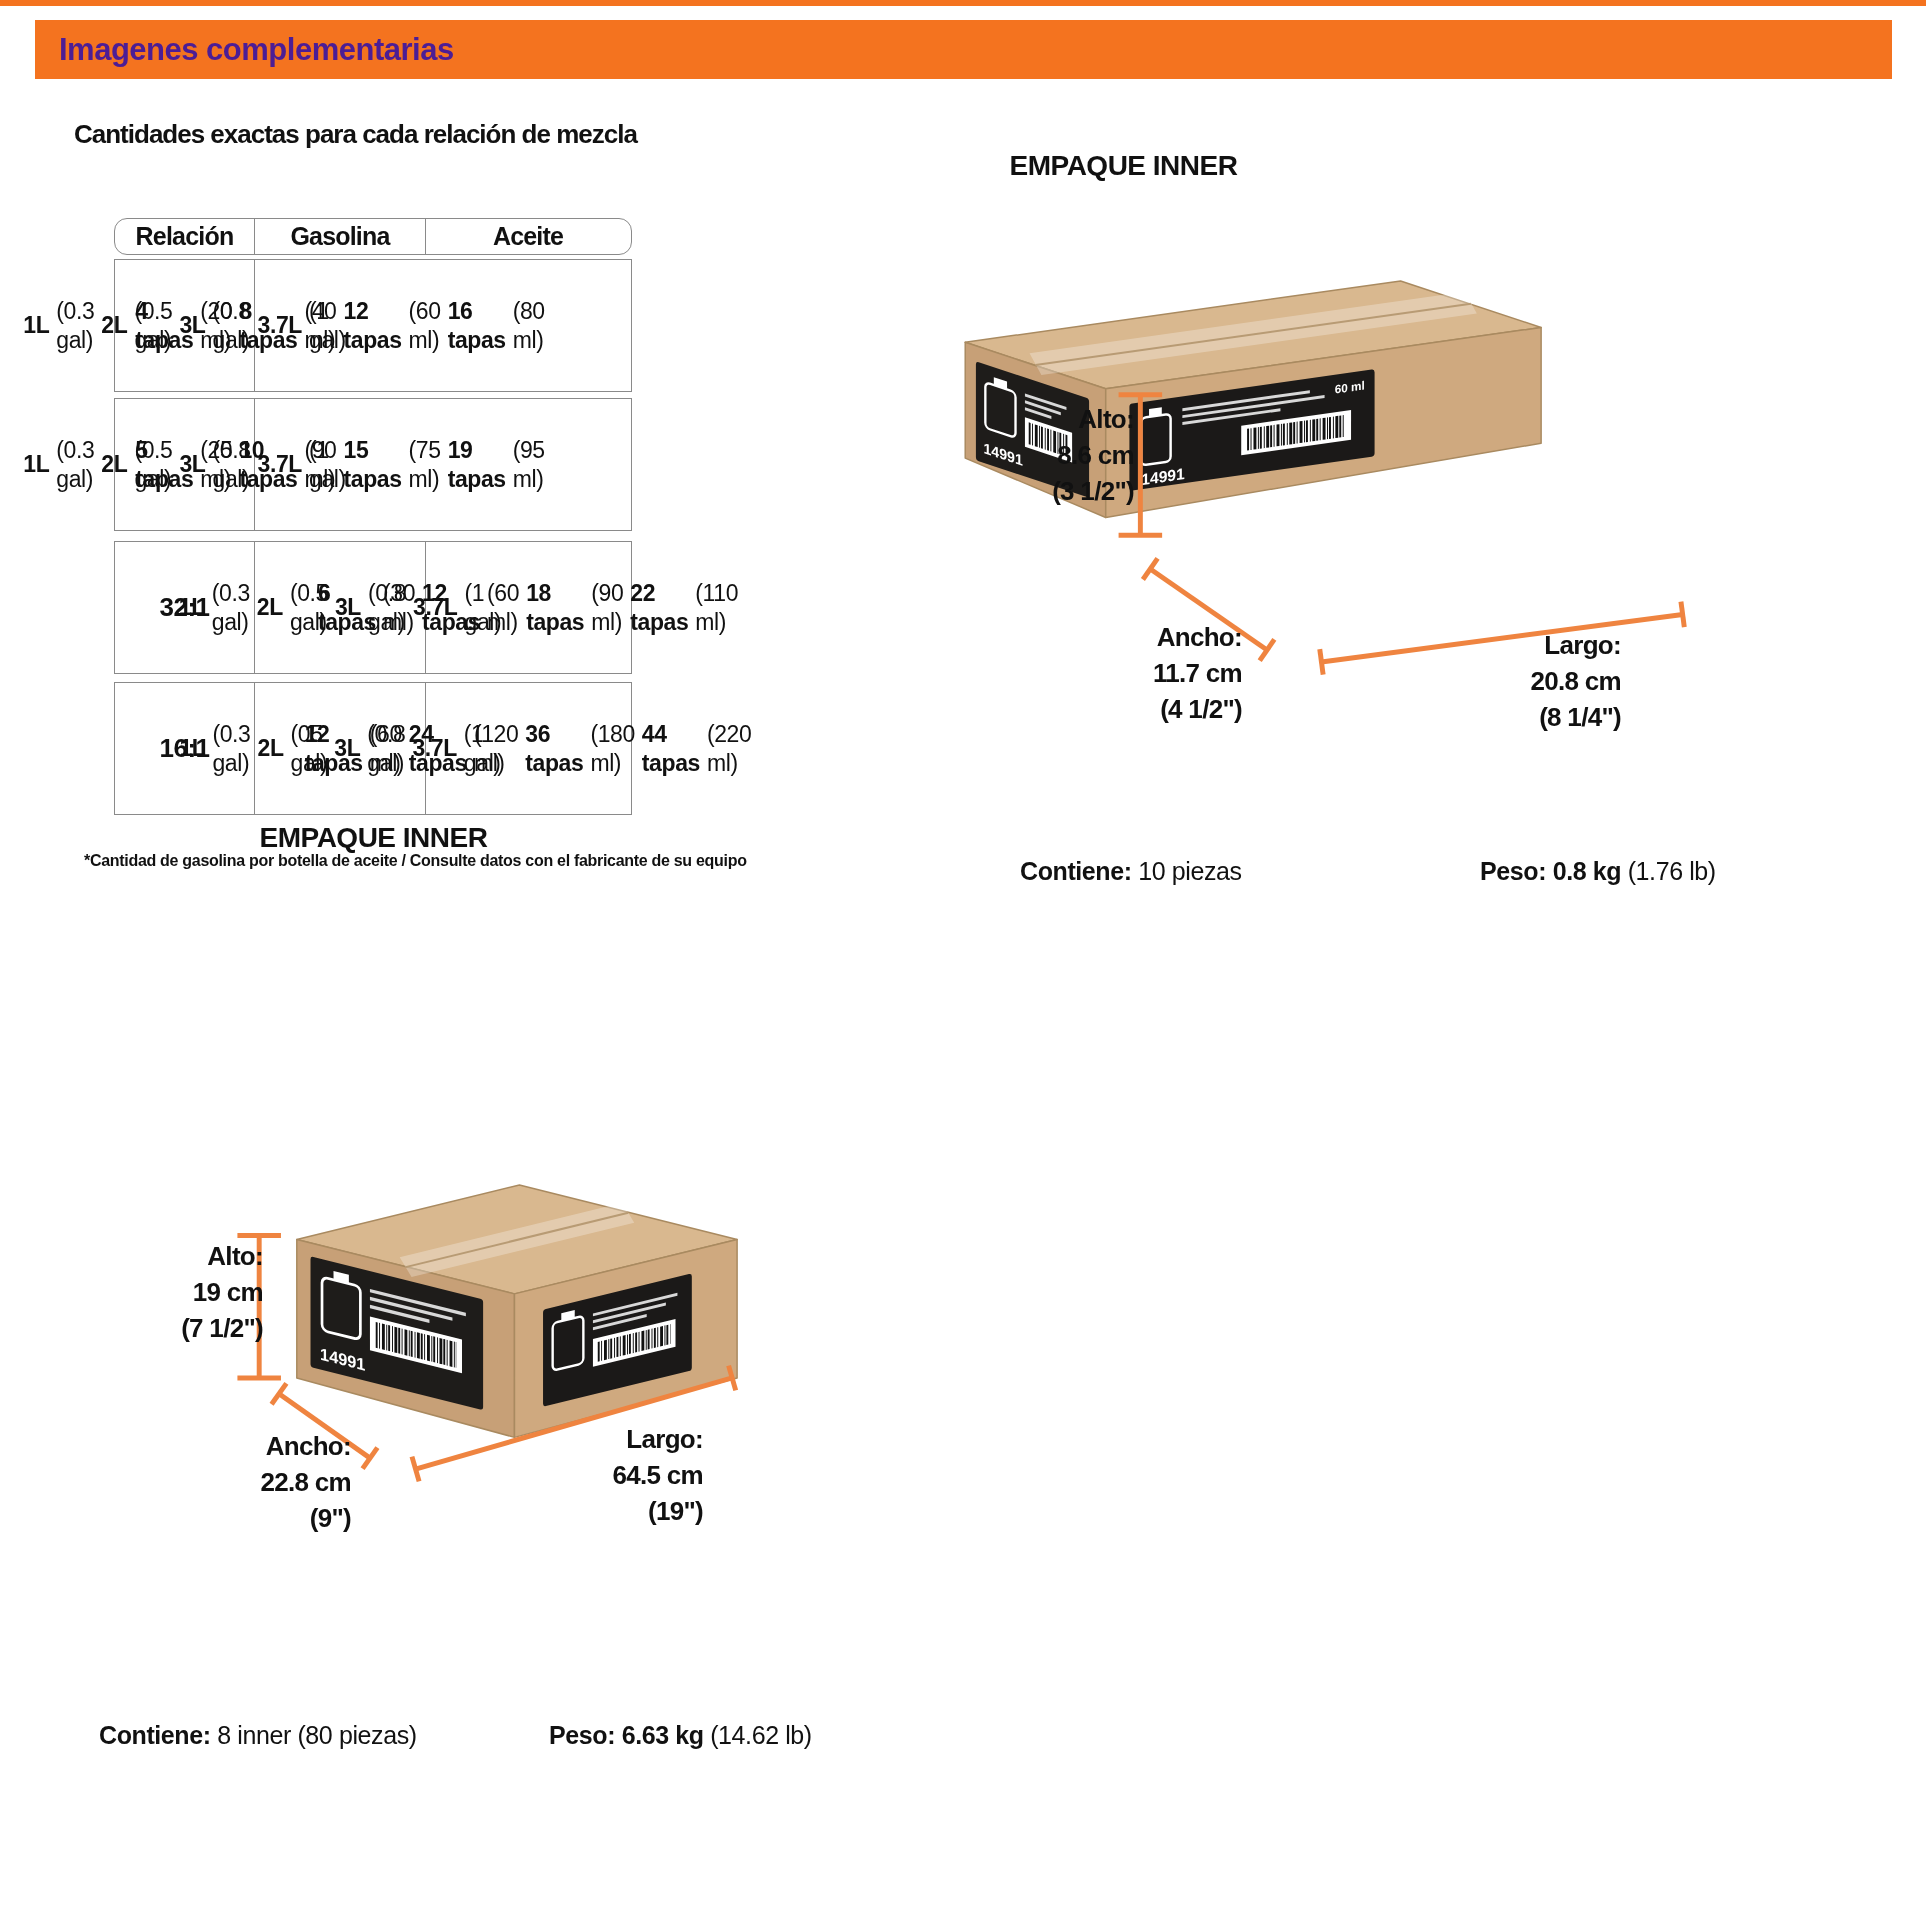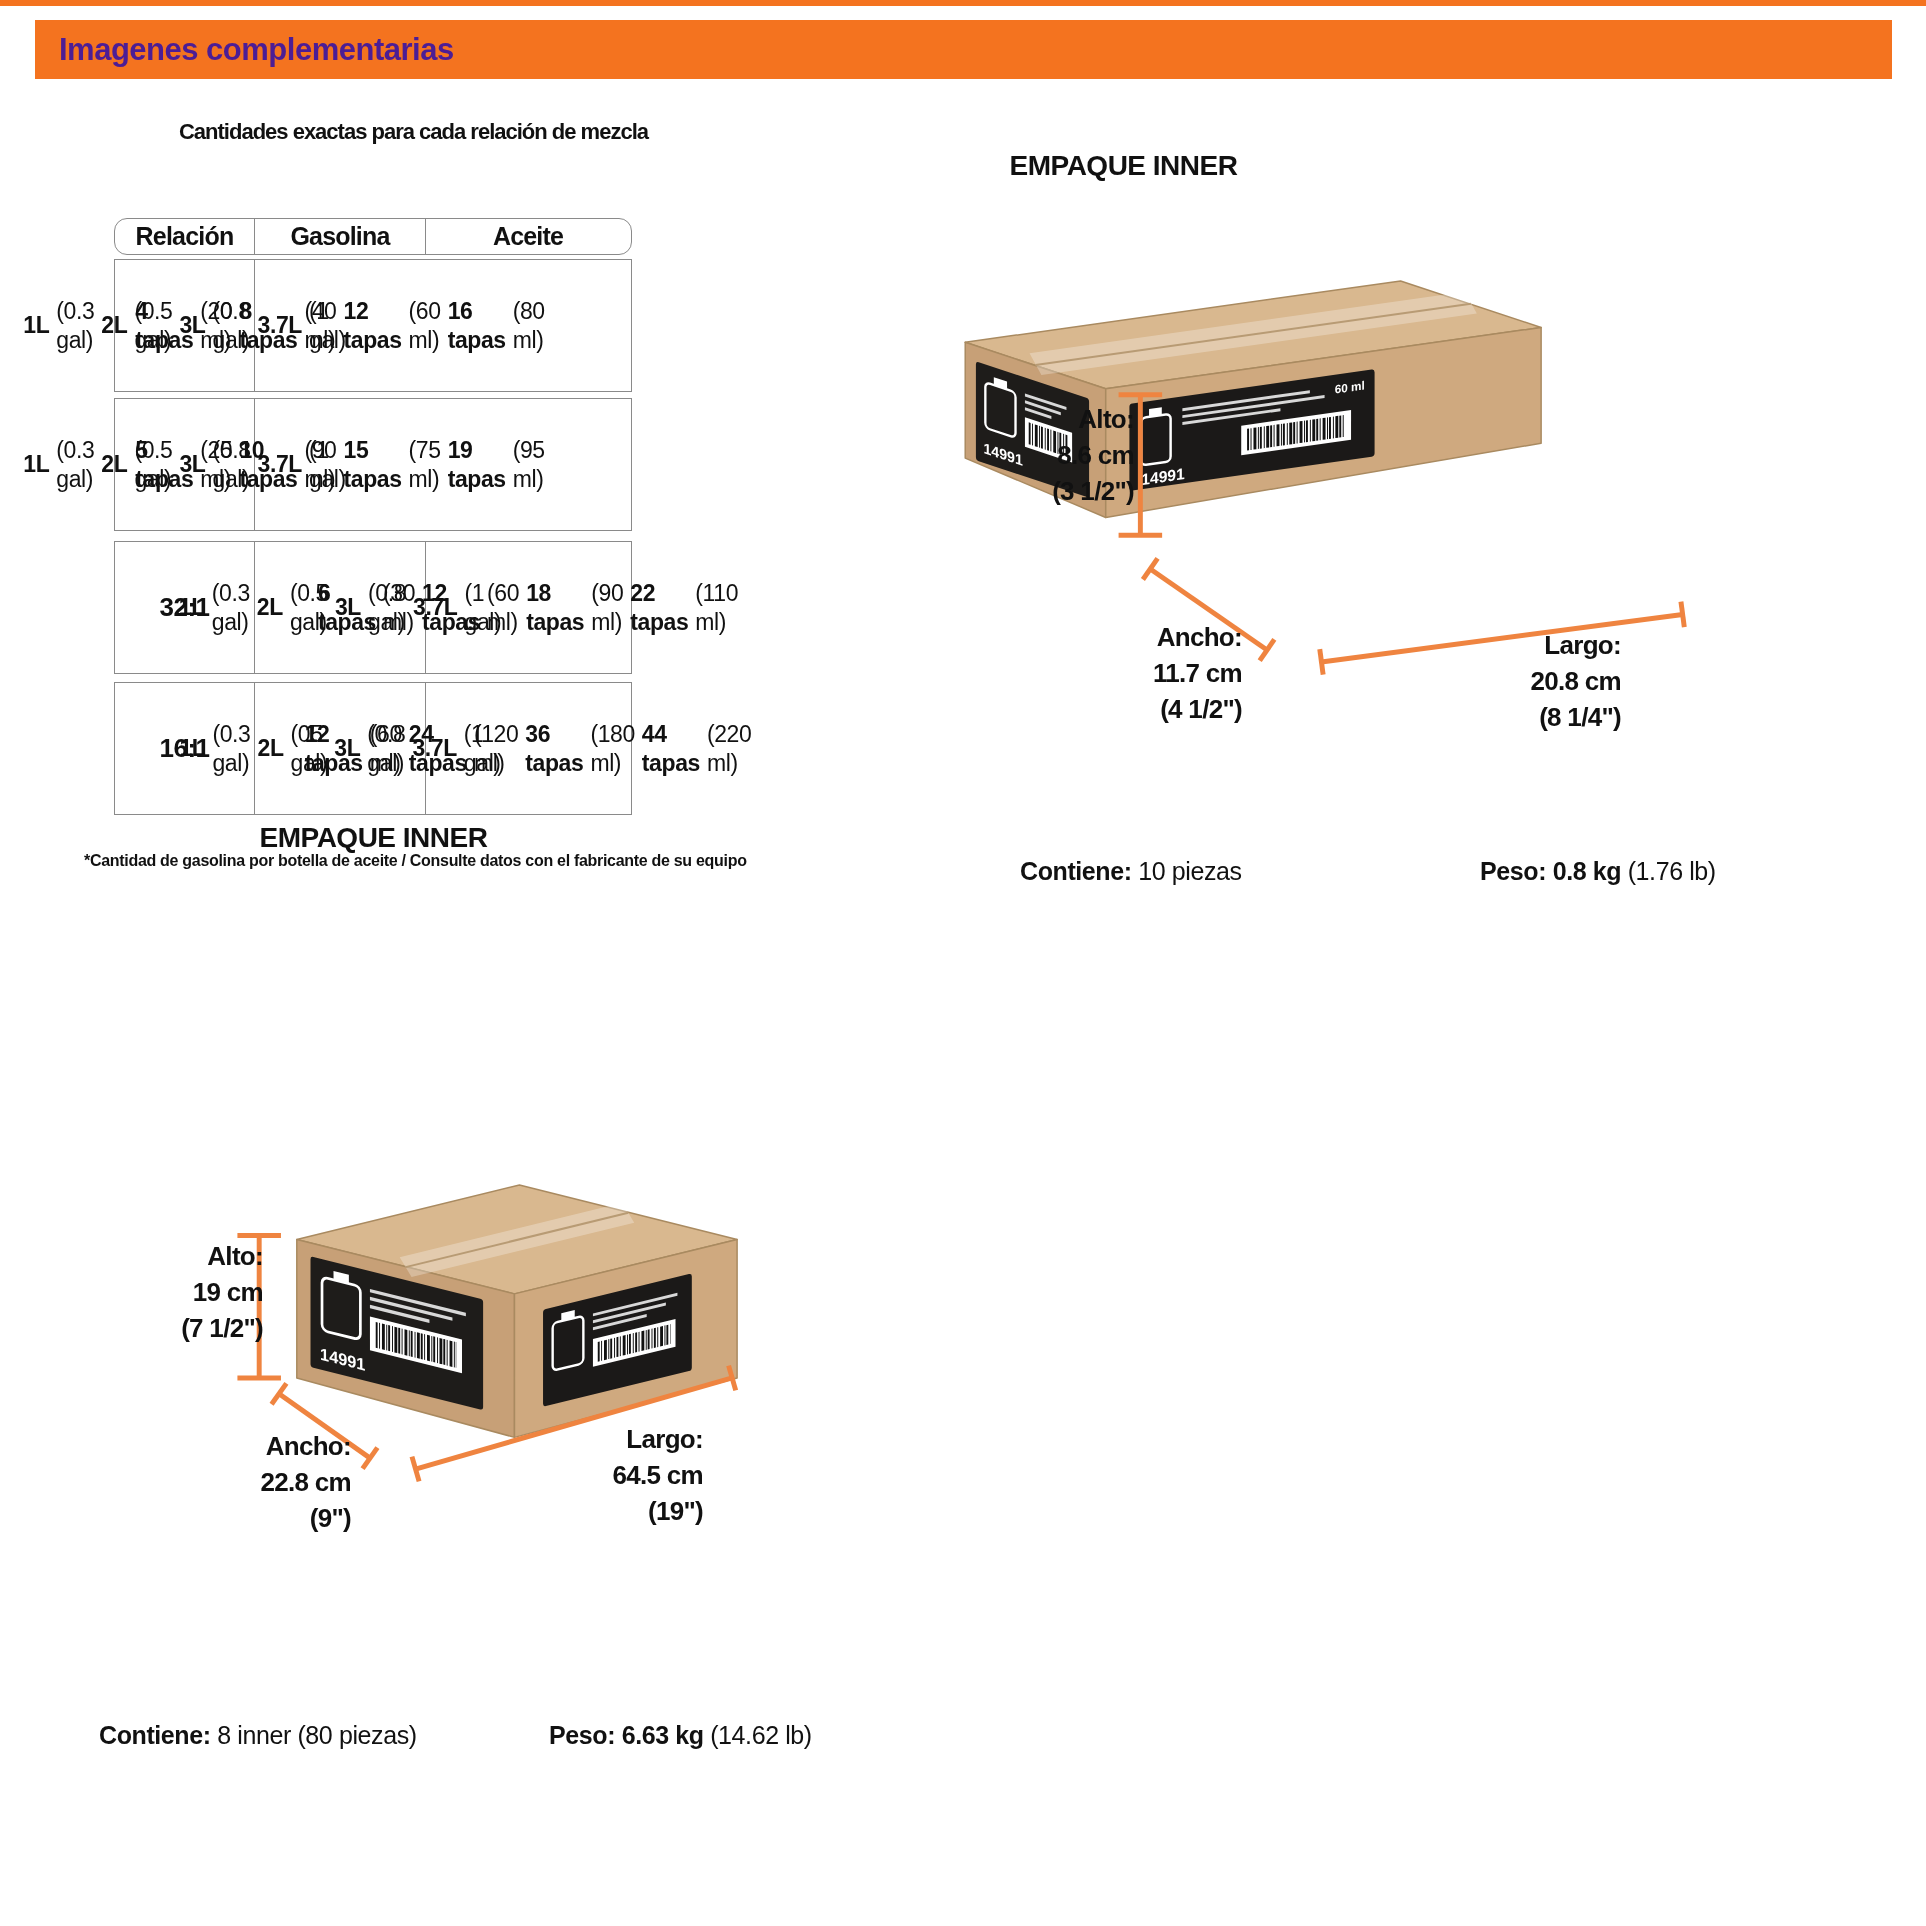--- a/index.html
+++ b/index.html
@@ -6,22 +6,22 @@
   .page{position:relative;width:1927px;height:1927px;background:#ffffff;overflow:hidden;
         font-family:"Liberation Sans",sans-serif;color:#111;}
 
   
   .top-strip{position:absolute;left:0;top:0;width:1927px;height:6px;background:#F4731F;}
   .header-bar{position:absolute;left:35px;top:20px;width:1857px;height:59px;background:#F4731F;}
   .header-bar span{display:block;padding-left:24px;line-height:59px;font-size:31px;font-weight:bold;
         color:#4c1d95;letter-spacing:-0.5px;}
 
   
-  .mix-title{position:absolute;left:74px;top:119px;width:574px;text-align:right;
-        font-size:22px;font-weight:bold;letter-spacing:-1px;}
+  .mix-title{position:absolute;left:74px;top:119px;width:574px;text-align:left;
+        font-size:26px;font-weight:bold;letter-spacing:-1px;}
   .thead,.trow{position:absolute;left:114px;width:518px;box-sizing:border-box;
         border:1.5px solid #8a8a8a;display:grid;grid-template-columns:139px 171px 205px;background:#fff;}
   .thead{top:218px;height:37px;border-radius:13px;}
   .thead .cell{display:flex;align-items:center;justify-content:center;
         font-size:25px;font-weight:bold;letter-spacing:-0.8px;}
   .trow{height:133px;}
   .trow .cell{display:flex;align-items:center;justify-content:center;}
   .cell + .cell{border-left:1.5px solid #8a8a8a;}
   .ratio{font-size:26px;font-weight:bold;letter-spacing:-0.5px;}
   .pair{display:grid;grid-template-columns:max-content max-content;column-gap:7px;

